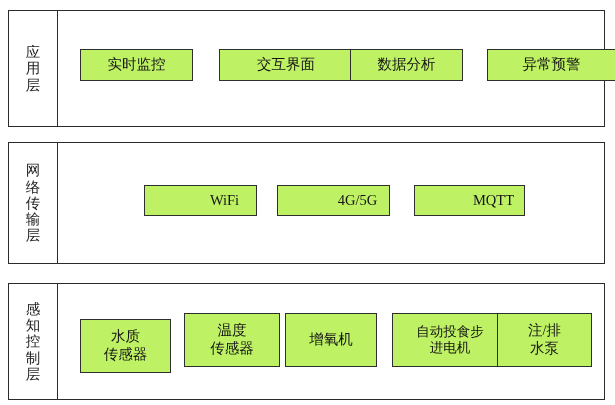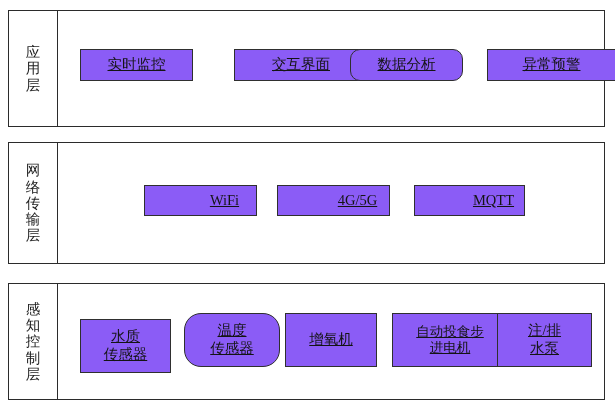--- a/index.html
+++ b/index.html
@@ -67,49 +67,48 @@
   
   .layer-body {
     flex: 1 1 auto;
     position: relative;
   }
 
   .node {
     position: absolute;
     box-sizing: border-box;
     border: 1.5px solid #2f2f2f;
-    background: #8b5cf6;
+    background: #bef264;
     display: flex;
     align-items: center;
     justify-content: center;
     text-align: center;
     font-size: 14.5px;
     line-height: 1.22;
     color: #141414;
     white-space: pre-line;
-    text-decoration: underline;
   }
 
   
   .layer-app .node { top: 38px; height: 32px; }
   .n-app-0 { left: 22px;  width: 113px; }
-  .n-app-1 { left: 161px; width: 134px; margin-left: 15px; }
-  .n-app-2 { left: 292px; width: 113px; border-radius: 10px; }
+  .n-app-1 { left: 161px; width: 134px; }
+  .n-app-2 { left: 292px; width: 113px; }
   .n-app-3 { left: 429px; width: 129px; }
 
   
   .layer-network .node { top: 42px; height: 31px; padding-left: 48px; }
   .n-net-0 { left: 86px;  width: 113px; }
   .n-net-1 { left: 219px; width: 113px; }
   .n-net-2 { left: 356px; width: 111px; text-align: right; }
 
   
   .layer-sensing .node { top: 29px; height: 54px; }
   .n-sen-0 { left: 22px;  width: 91px; margin-top: 6px; }
-  .n-sen-1 { left: 126px; width: 96px; border-radius: 17px; }
+  .n-sen-1 { left: 126px; width: 96px; }
   .n-sen-2 { left: 227px; width: 92px; }
   .n-sen-3 { left: 334px; width: 116px; font-size: 13.5px; }
   .n-sen-4 { left: 439px; width: 95px; }
 </style>
 </head>
 <body>
 
 <div class="diagram">
 
   <div class="layer layer-app">

